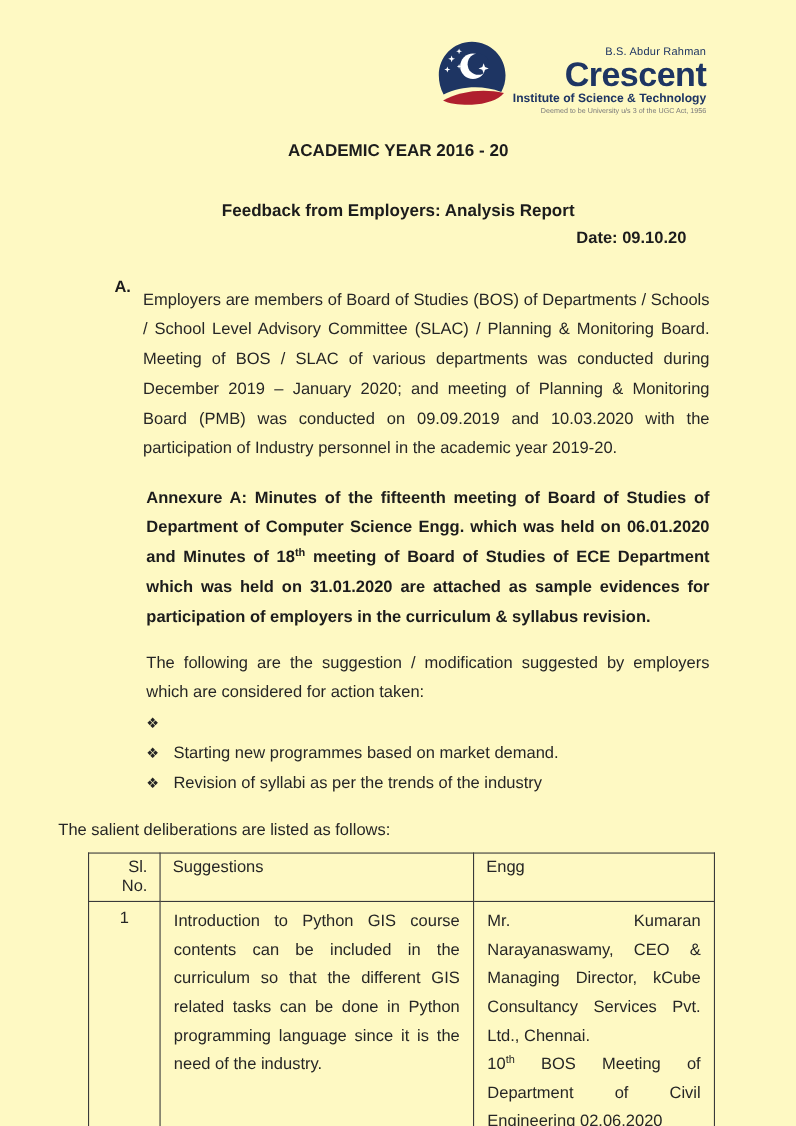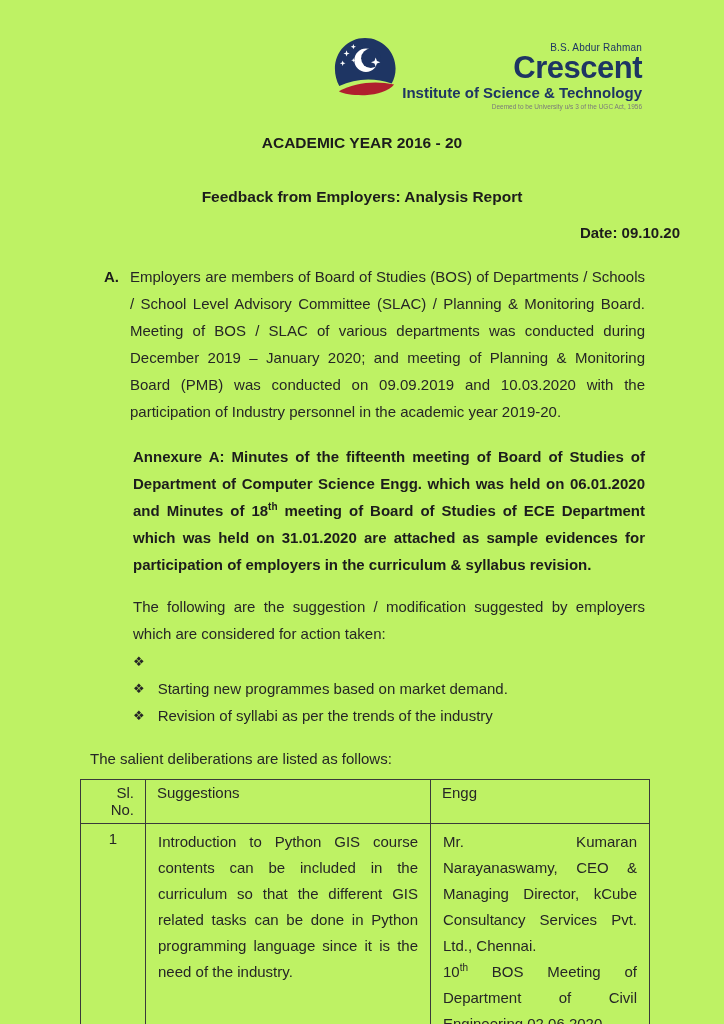--- a/index.html
+++ b/index.html
@@ -12,80 +12,81 @@
     height: 1024px;
     overflow: hidden;
     font-family: "Liberation Sans", sans-serif;
     color: #262626;
     font-size: 15px;
   }
   .page {
     position: relative;
     width: 724px;
     height: 1024px;
-    background: #bef264;
+    background: #fef9c3;
   }
   
   .logo-row {
     display: flex;
     justify-content: flex-end;
     align-items: flex-start;
     padding: 36px 82px 0 0;
     gap: 4px;
   }
   .logo-emblem { flex: 0 0 auto; }
   .logo-text {
     display: flex;
     flex-direction: column;
     align-items: flex-end;
     padding-top: 6px;
     color: #1e3563;
   }
   .logo-pre  { font-size: 10px; letter-spacing: 0.2px; margin-bottom: 0; }
   .logo-word { font-size: 31px; font-weight: bold; letter-spacing: -0.5px; line-height: 30px; }
-  .logo-sub  { font-size: 15px; font-weight: bold; margin-top: 1px; }
+  .logo-sub  { font-size: 11px; font-weight: bold; margin-top: 1px; }
   .logo-tag  { font-size: 6.5px; color: #7a7a7a; margin-top: 2px; }
   
   .h-year {
     margin-top: 24px;
     text-align: center;
     font-weight: bold;
     font-size: 15.5px;
     color: #1c1c1c;
   }
   .h-title {
     margin-top: 36px;
     text-align: center;
     font-weight: bold;
     font-size: 15.5px;
     color: #1c1c1c;
   }
   .h-date {
-    margin-top: 18px;
+    margin-top: 7px;
     text-align: right;
-    padding-right: 44px;
+    padding-right: 100px;
     font-weight: bold;
     font-size: 15px;
     color: #1c1c1c;
   }
   
   .para-a {
     display: flex;
     margin: 22px 79px 0 104px;
     line-height: 27px;
   }
   .para-a .marker {
     font-weight: bold;
     width: 26px;
     flex: 0 0 26px;
     color: #1c1c1c;
   }
   .para-a .body-text {
     flex: 1;
     text-align: justify;
+    margin-top: 12px;
   }
   .annexure {
     margin: 18px 79px 0 133px;
     font-weight: bold;
     text-align: justify;
     line-height: 27px;
     color: #1c1c1c;
   }
   .annexure sup, .td-forum sup {
     font-size: 10px;
@@ -105,21 +106,21 @@
   .bullets li {
     display: flex;
     gap: 13px;
     line-height: 27px;
   }
   .bullets .glyph {
     flex: 0 0 auto;
     font-size: 13px;
   }
   .salient {
-    margin: 16px 0 7px 90px;
+    margin: 16px 0 7px 53px;
     line-height: 27px;
   }
   
   table.delib {
     margin-left: 80px;
     border-collapse: collapse;
     table-layout: fixed;
     width: 569px;
     font-size: 15px;
     color: #262626;

